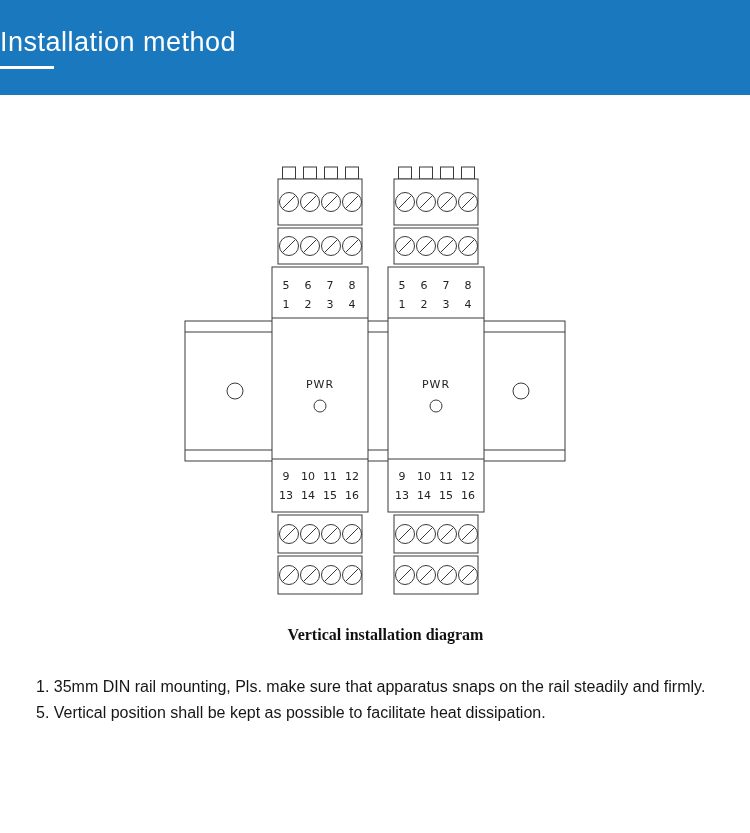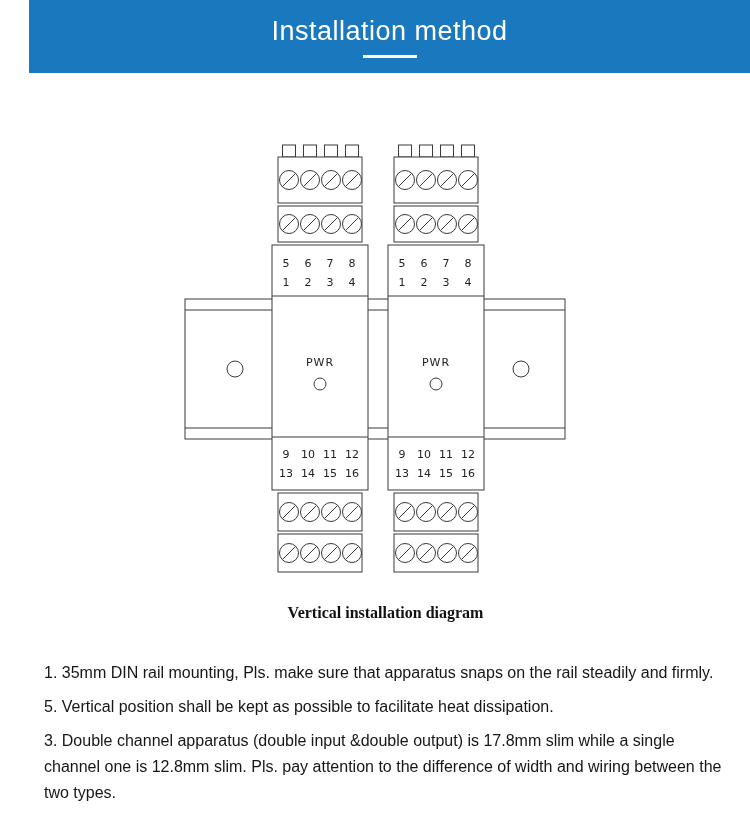--- a/index.html
+++ b/index.html
@@ -2,41 +2,41 @@
 <html><head>
 <meta charset="utf-8">
 <style>
   html,body { margin:0; padding:0; }
   body {
     width:750px; height:833px; background:#ffffff;
     font-family:"Liberation Sans", sans-serif;
     position:relative; overflow:hidden;
   }
   .header {
-    height:73px; background:#1a78be;
-    display:flex; flex-direction:column; align-items:center; justify-content:center;margin-left:29px;
+    height:95px; background:#1a78be;
+    display:flex; flex-direction:column; align-items:flex-start; justify-content:center;
   }
   .header-title { color:#ffffff; font-size:27px; letter-spacing:0.5px; }
   .header-underline { width:54px; height:3px; background:#ffffff; margin-top:8px; }
   .diagram-wrap { padding-top:34px; text-align:center; }
   svg { display:block; margin:0 auto; }
   svg text {
     font-family:"DejaVu Sans", sans-serif;
     font-size:11px; fill:#222222; stroke:none;
   }
   .caption {
     text-align:center;
     font-family:"Liberation Serif", serif;
     font-weight:bold; font-size:16px; color:#111111;
     margin-top:2px;
     margin-left:21px;
   }
   .notes { padding:30px 18px 0 36px; }
   .notes p {
-    margin:8px; font-size:16px; line-height:26px; color:#161616;
+    margin:0; font-size:16px; line-height:26px; color:#161616;
   }
 </style>
 </head>
 <body>
 
 <div class="header">
   <div class="header-title">Installation method</div>
   <div class="header-underline"></div>
 </div>
 
@@ -132,14 +132,13 @@
     <use href="#module-def" x="272" y="38"></use>
     <use href="#module-def" x="388" y="38"></use>
   </svg>
 
   <div class="caption">Vertical installation diagram</div>
 </div>
 
 <div class="notes">
   <p>1. 35mm DIN rail mounting, Pls. make sure that apparatus snaps on the rail steadily and firmly.</p>
   <p>5. Vertical position shall be kept as possible to facilitate heat dissipation.</p>
-  <p>3. Double channel apparatus (double input &amp;double output) is 17.8mm slim while a single channel one is 12.8mm slim. Pls. pay attention to the difference of width and wiring between the two types.</p>
 </div>
 
 </body></html>

